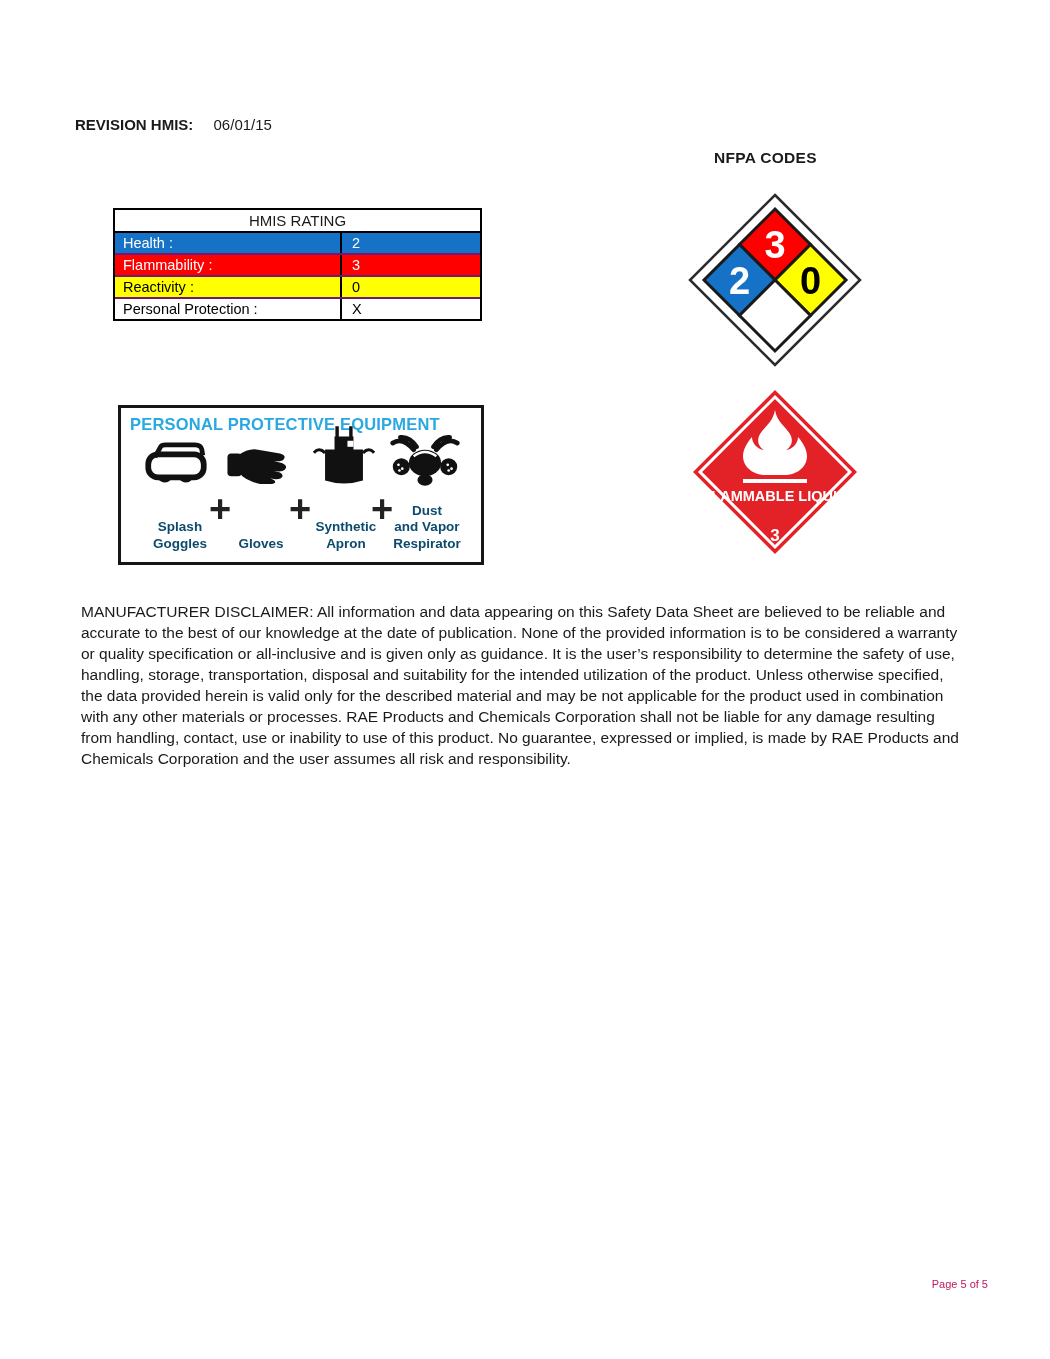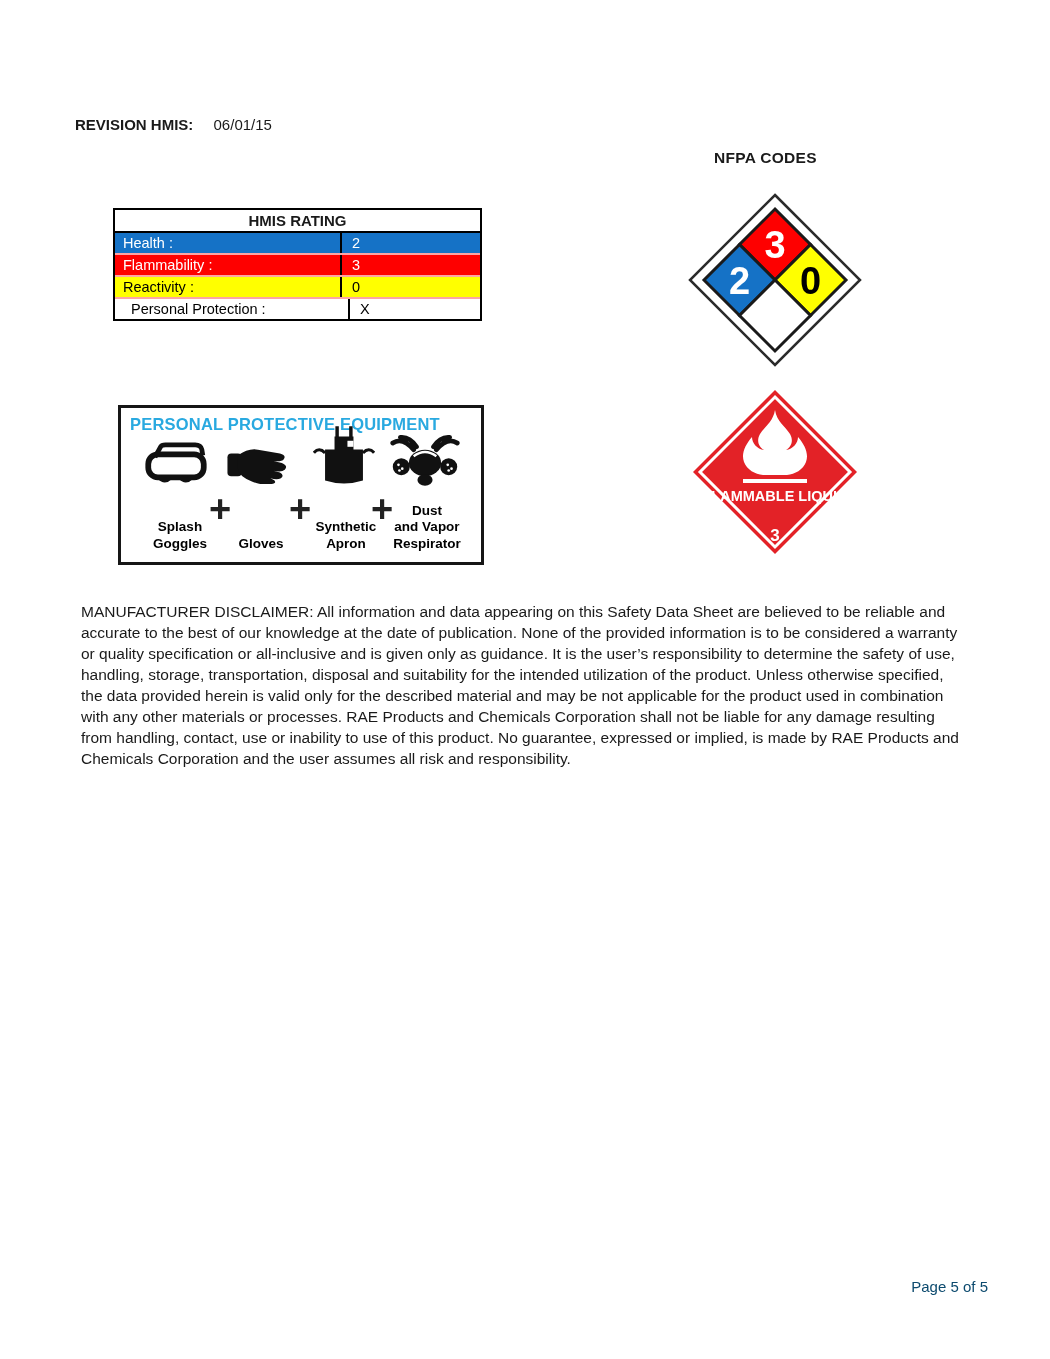--- a/index.html
+++ b/index.html
@@ -14,40 +14,40 @@
     font-weight:bold;font-size:15px;line-height:20px;padding-left:9px;
   }
   
   .revision{position:absolute;left:75px;top:116px;font-size:15px;}
   .revision .lbl{font-weight:bold;}
   .revision .val{margin-left:16px;}
   
   .nfpa-heading{position:absolute;left:714px;top:149px;font-weight:bold;font-size:15.5px;letter-spacing:0.3px;}
   
   .hmis{position:absolute;left:113px;top:208px;width:369px;box-sizing:border-box;border:2px solid #000;background:#fff;}
-  .hmis-title{height:21px;line-height:21px;text-align:center;font-weight:bold;font-size:15px;border-bottom:2px solid #000;}
-  .hmis-row{display:flex;height:20px;line-height:20px;font-size:14.5px;border-bottom:2px solid #fca5a5;}
-  .hmis-row:last-child{border-bottom:none;padding-left:8px;}
+  .hmis-title{height:21px;line-height:21px;text-align:center;font-weight:normal;font-size:15px;border-bottom:2px solid #000;}
+  .hmis-row{display:flex;height:20px;line-height:20px;font-size:14.5px;border-bottom:2px solid #701a75;}
+  .hmis-row:last-child{border-bottom:none;}
   .hmis-label{width:227px;box-sizing:border-box;padding-left:8px;border-right:2px solid #000;}
   .hmis-value{flex:1;padding-left:10px;}
   
   .nfpa-svg{position:absolute;left:687px;top:192px;}
   
   .ppe-box{position:absolute;left:118px;top:405px;width:366px;height:160px;box-sizing:border-box;border:3px solid #161616;background:#fff;}
   .ppe-title{position:absolute;left:9px;top:7px;font-weight:bold;font-size:16.5px;letter-spacing:0.2px;}
   .ppe-icon{position:absolute;}
   .ppe-plus{position:absolute;font-weight:bold;font-size:38px;color:#222;line-height:1;}
-  .ppe-label{position:absolute;font-weight:bold;font-size:13.5px;line-height:1.22;text-align:center;white-space:pre-line;color:#000000;}
+  .ppe-label{position:absolute;font-weight:bold;font-size:13.5px;line-height:1.22;text-align:center;white-space:pre-line;color:#0c4a6e;}
   
   .placard-svg{position:absolute;left:691px;top:388px;}
   
   .disclaimer{position:absolute;left:81px;top:601px;width:878px;font-size:15.5px;line-height:21px;}
   .disclaimer .lbl{font-weight:normal;margin-top:24px;}
   
-  .footer{position:absolute;right:62px;top:1278px;font-size:15px;color:#0c4a6e;}
+  .footer{position:absolute;right:62px;top:1278px;font-size:11px;color:#be185d;}
   svg text{font-family:"Liberation Sans", sans-serif;}
 </style>
 </head>
 <body>
 
 <div class="page">
 
 
   <div class="revision">
     <span class="lbl">REVISION HMIS:</span>

